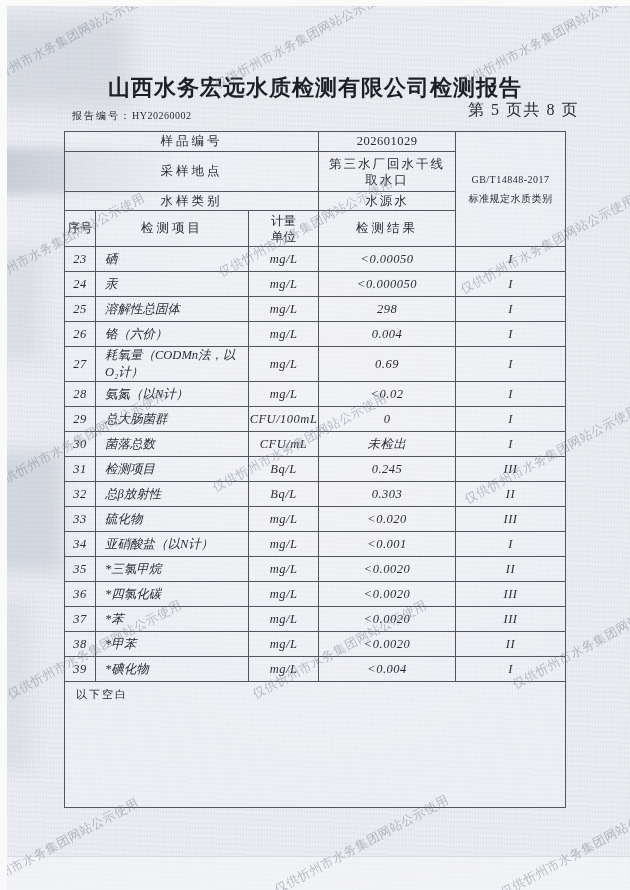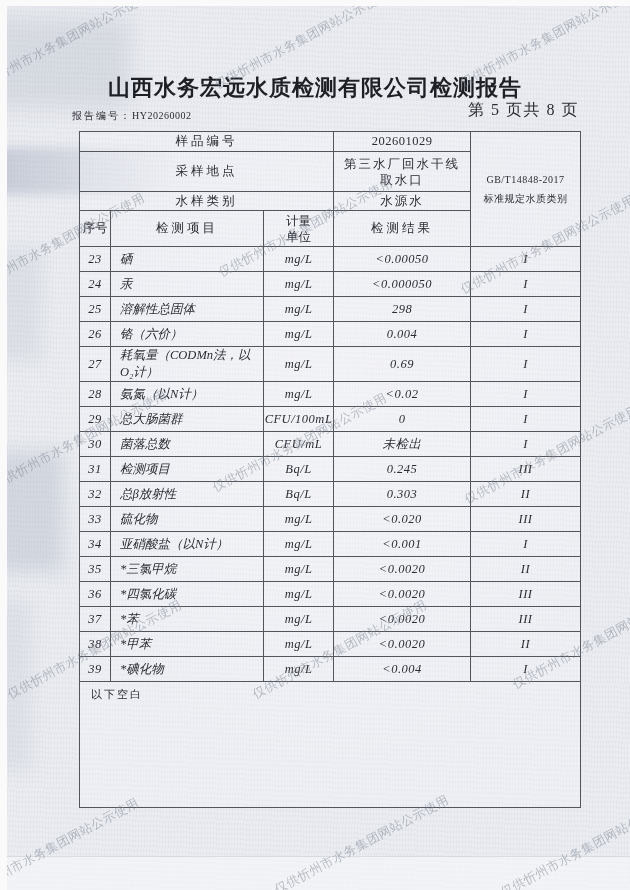--- a/index.html
+++ b/index.html
@@ -49,21 +49,21 @@
     position:absolute; left:0; top:73px; width:630px; text-align:center;
     font-family:"Liberation Sans","DejaVu Sans",sans-serif;
     font-weight:bold; font-size:22px; letter-spacing:1px; color:#1e1f25; z-index:2;
   }
   .report-line{ position:absolute; left:72px; top:109px; font-size:10px; z-index:2; }
   .report-line .lbl{ letter-spacing:2px; }
   .report-line .val{ letter-spacing:0.5px; }
   .page-indicator{ position:absolute; left:468px; top:100px; font-size:16px; letter-spacing:1.5px; z-index:2; }
 
   
-  .tbl-wrap{ position:absolute; left:67px; top:131px; z-index:2;padding-left:12px; }
+  .tbl-wrap{ position:absolute; left:52px; top:131px; z-index:2;padding-left:12px; }
   table{ border-collapse:collapse; table-layout:fixed; width:501px; background:rgba(252,253,255,0.25); }
   td{ border:1px solid var(--border); padding:0; font-size:12.5px; color:var(--text);
       overflow:hidden; }
   .c{ text-align:center; }
   .l{ text-align:left; padding-left:9px; }
   .sp2{ letter-spacing:2px; }
   .sp3{ letter-spacing:3px; }
   tr.r-info1{ height:20px; } tr.r-info2{ height:40px; } tr.r-info3{ height:19px; }
   tr.r-head{ height:36px; }  tr.r-data{ height:25px;font-style:italic; }  tr.r-foot{ height:126px; }
   .two-line{ line-height:16px; }

